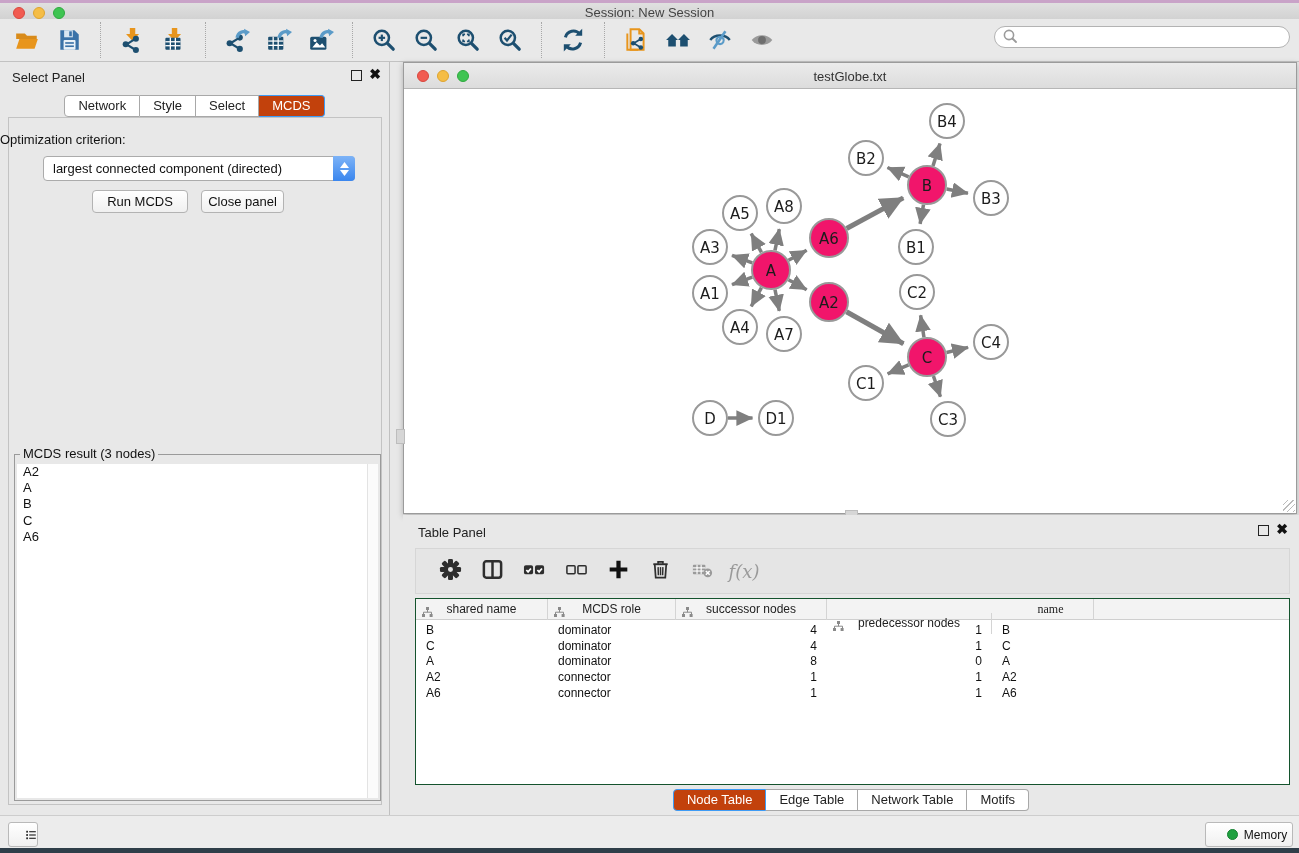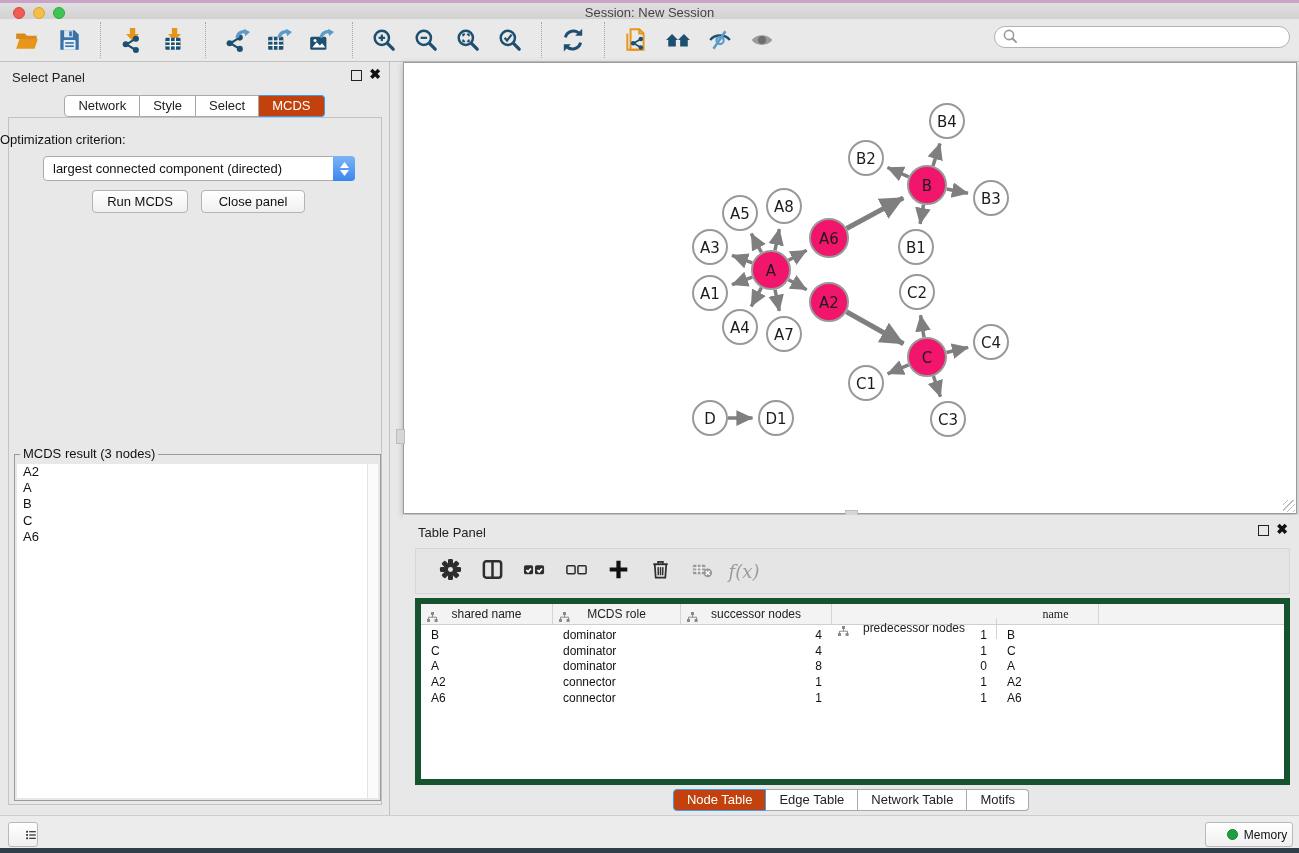--- a/index.html
+++ b/index.html
@@ -49,21 +49,21 @@
   .cp-pane { position:absolute; left:8px; right:7px; top:55px; bottom:10px; border:1px solid #c3c3c3; }
   .opt-label { position:absolute; left:0; right:0; top:70px; text-align:left; font-size:13px; color:#111; }
   .dropdown { position:absolute; left:43px; top:94px; width:312px; height:25px; background:#fff;
     border:1px solid #ababab; border-radius:4px; display:flex; align-items:center; }
   .dropdown .dd-text { flex:1; font-size:13px; padding-left:9px; color:#111; white-space:nowrap; overflow:hidden; }
   .dd-stepper { width:22px; height:25px; margin:-1px -1px -1px 0; border-radius:0 4px 4px 0;
     background:linear-gradient(#7db3f7,#3a86ee); display:flex; flex-direction:column; align-items:center; justify-content:center; gap:2px; }
   .btn { position:absolute; height:23px; background:linear-gradient(#ffffff,#f0f0f0); border:1px solid #b3b3b3;
     border-radius:4px; font-size:13px; color:#111; text-align:center; line-height:21px; cursor:default; }
   .btn-run { left:92px; top:128px; width:96px; }
-  .btn-close { left:201px; top:128px; width:104px; }
+  .btn-close { left:201px; top:128px; width:83px; }
 
   .groupbox { position:absolute; left:14px; top:392px; width:367px; height:347px; border:1px solid #9a9a9a; }
   .groupbox .legend { position:absolute; top:-9px; left:5px; background:#e8e8e8; padding:0 3px; font-size:13px; color:#111; }
   .mcds-list { position:absolute; left:2px; right:13px; top:9px; bottom:2px; background:#fff; overflow:hidden; }
   .mcds-list .item { font-size:13px; line-height:16.2px; padding-left:6px; color:#111; }
   .mcds-scroll { position:absolute; right:2px; width:11px; top:9px; bottom:2px; background:#fbfbfb; border-left:1px solid #e3e3e3; }
 
   
   .net-window { position:absolute; left:403px; top:62px; width:894px; height:452px; background:#fff;
     border:1px solid #9b9b9b; box-shadow:0 2px 6px rgba(0,0,0,0.25); }
@@ -81,21 +81,21 @@
     font-family:"DejaVu Sans", sans-serif; }
 
   
   .table-panel { position:absolute; left:403px; top:515px; width:896px; height:300px; background:#e8e8e8; }
   .tp-head .ptitle { position:absolute; left:15px; top:10px; font-size:13px; color:#222; }
   .tp-toolbar { position:absolute; left:12px; right:9px; top:33px; height:46px; background:#e5e5e5;
     border:1px solid #d6d6d6; display:flex; align-items:center; padding-left:16px; gap:6px; }
   .tp-btn { width:36px; height:36px; display:flex; align-items:center; justify-content:center; }
   .fx { font-family:"DejaVu Serif", serif; font-style:italic; font-size:18px; color:#9a9a9a; }
 
-  .data-table { position:absolute; left:12px; right:9px; top:83px; height:187px; background:#fff; border:6px solid #14532d; overflow:hidden; }
+  .data-table { position:absolute; left:12px; right:9px; top:83px; height:187px; background:#fff; border:1px solid #14532d; overflow:hidden; }
   .dt-header { position:absolute; left:0; right:0; top:0; height:21px; background:#f3f3f3; border-bottom:1px solid #cfcfcf; }
   .dt-hcell { position:absolute; top:0; height:21px; border-right:1px solid #d4d4d4; }
   .dt-hcell .hlabel { position:absolute; left:0; right:0; top:3px; text-align:center; font-size:12px; color:#222; }
   .dt-hcell .hicon { position:absolute; left:6px; top:5px; }
   .dt-row { position:absolute; left:0; right:0; height:15.7px; }
   .dt-cell { position:absolute; font-size:12px; color:#111; top:1px; white-space:nowrap; }
 
   .tp-tabs { position:absolute; left:0; right:0; top:274px; display:flex; justify-content:center; }
 
   
@@ -368,20 +368,28 @@
           <div class="item">A</div>
           <div class="item">B</div>
           <div class="item">C</div>
           <div class="item">A6</div>
         </div>
       <div class="mcds-scroll"></div>
     </div>
   </div>
 
   <div class="net-window">
+    <div class="net-titlebar">
+      <div class="net-lights">
+        <div class="light red"></div>
+        <div class="light yellow"></div>
+        <div class="light green"></div>
+      </div>
+      <div class="title">testGlobe.txt</div>
+    </div>
     <div class="net-canvas">
       <svg id="graph-svg" width="892" height="424">
           <defs>
             <marker id="arrow" markerWidth="6" markerHeight="6" refX="4.6" refY="2.25" orient="auto">
      <path d="M0,0 L4.8,2.25 L0,4.5 Z" fill="#7f7f7f"></path>
             </marker>
           </defs>
           <g>
             <line x1="357.4445610618003" y1="163.43032195234252" x2="347.2276407523846" y2="144.64437170599754" stroke="#7f7f7f" stroke-width="3.5" marker-end="url(#arrow)"></line>
             <line x1="370.9811984858021" y1="161.40025360835892" x2="375.32209177918253" y2="140.02970201017826" stroke="#7f7f7f" stroke-width="3.5" marker-end="url(#arrow)"></line>

